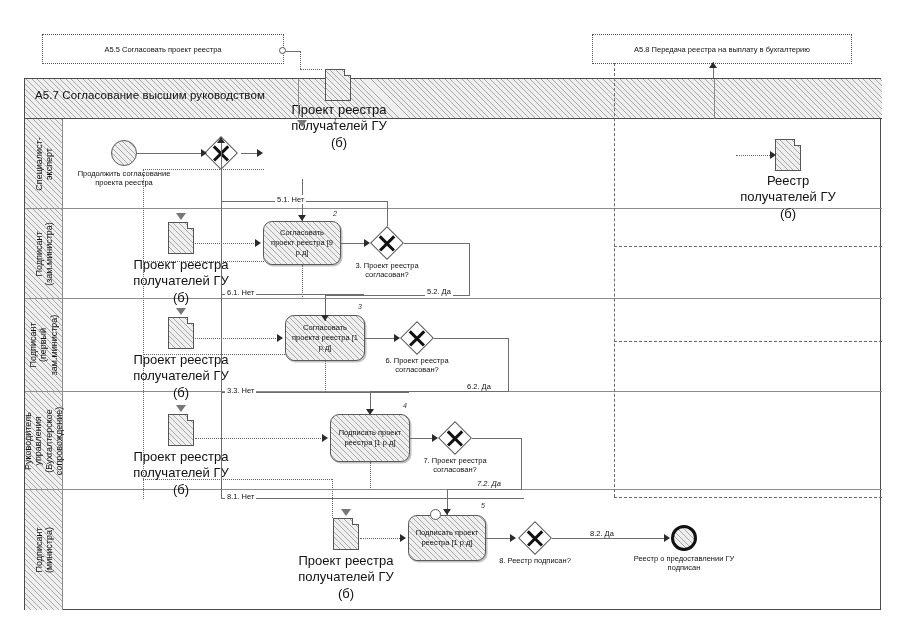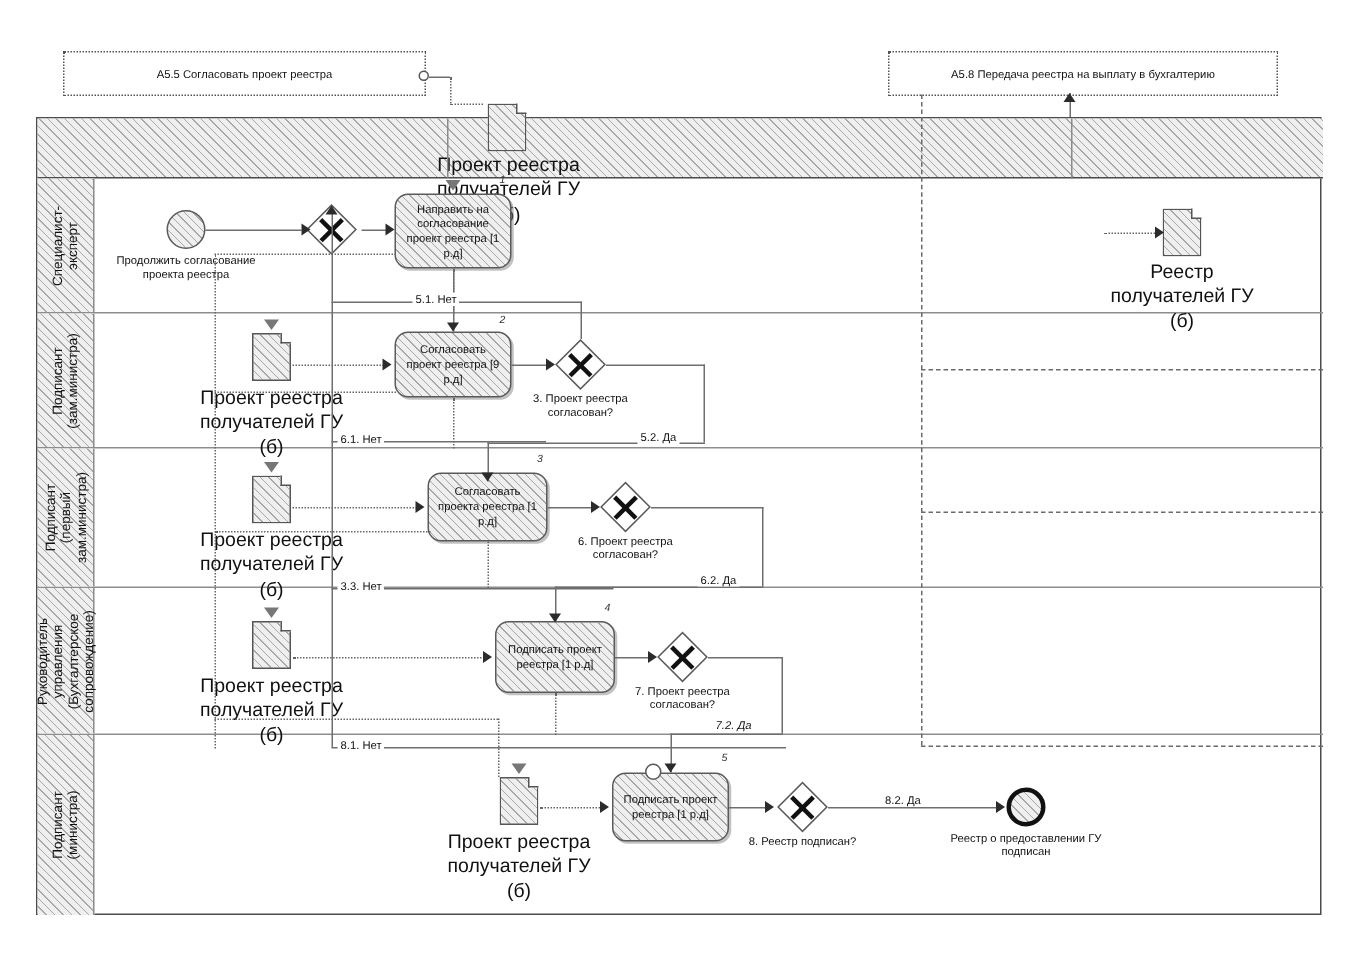--- a/index.html
+++ b/index.html
@@ -131,20 +131,21 @@
 
   <div class="msg-v" style="left:300px;top:51px;height:18px;"></div>
   <div class="msg-h" style="left:300px;top:69px;width:22px;"></div>
 
   <div class="seq-v" style="left:713px;top:62px;height:16px;"></div>
   <div class="ar-u" style="left:709px;top:62px;"></div>
 
   <div id="pool">
 
     <div id="pool-header" class="hatch"></div>
+    <div id="pool-title">А5.7 Согласование высшим руководством</div>
 
     <div class="doc" style="left:300px;top:-10px;">
       <div class="sheet hatch"></div>
       <div class="fold"></div>
     </div>
     <div class="doc-label" style="left:262px;top:23px;">Проект реестра получателей ГУ (б)</div>
 
     <div class="seq-v" style="left:273px;top:0;height:40px;border-color:#8a8a8a;"></div>
     <div class="seq-v" style="left:689px;top:0;height:40px;border-color:#8a8a8a;"></div>
 
@@ -159,23 +160,20 @@
 
         <div class="gw" style="left:141px;top:17px;">
           <div class="dia"></div>
           <div class="x1"></div>
           <div class="x2"></div>
         </div>
 
         <div class="seq-h" style="left:74px;top:34px;width:64px;"></div>
         <div class="ar-r" style="left:138px;top:30px;"></div>
 
-        <div class="task hatch" style="left:200px;top:10px;width:78px;height:50px;">
-          <span>Направить на согласование проект реестра [1 р.д]</span>
-        </div>
         <div class="num-lbl" style="left:270px;top:-2px;">1</div>
 
         <div class="seq-h" style="left:178px;top:34px;width:18px;"></div>
         <div class="ar-r" style="left:194px;top:30px;"></div>
 
         <div class="ar-open-d" style="left:234px;top:1px;"></div>
 
         <div class="doc" style="left:712px;top:20px;">
           <div class="sheet hatch"></div>
           <div class="fold"></div>

